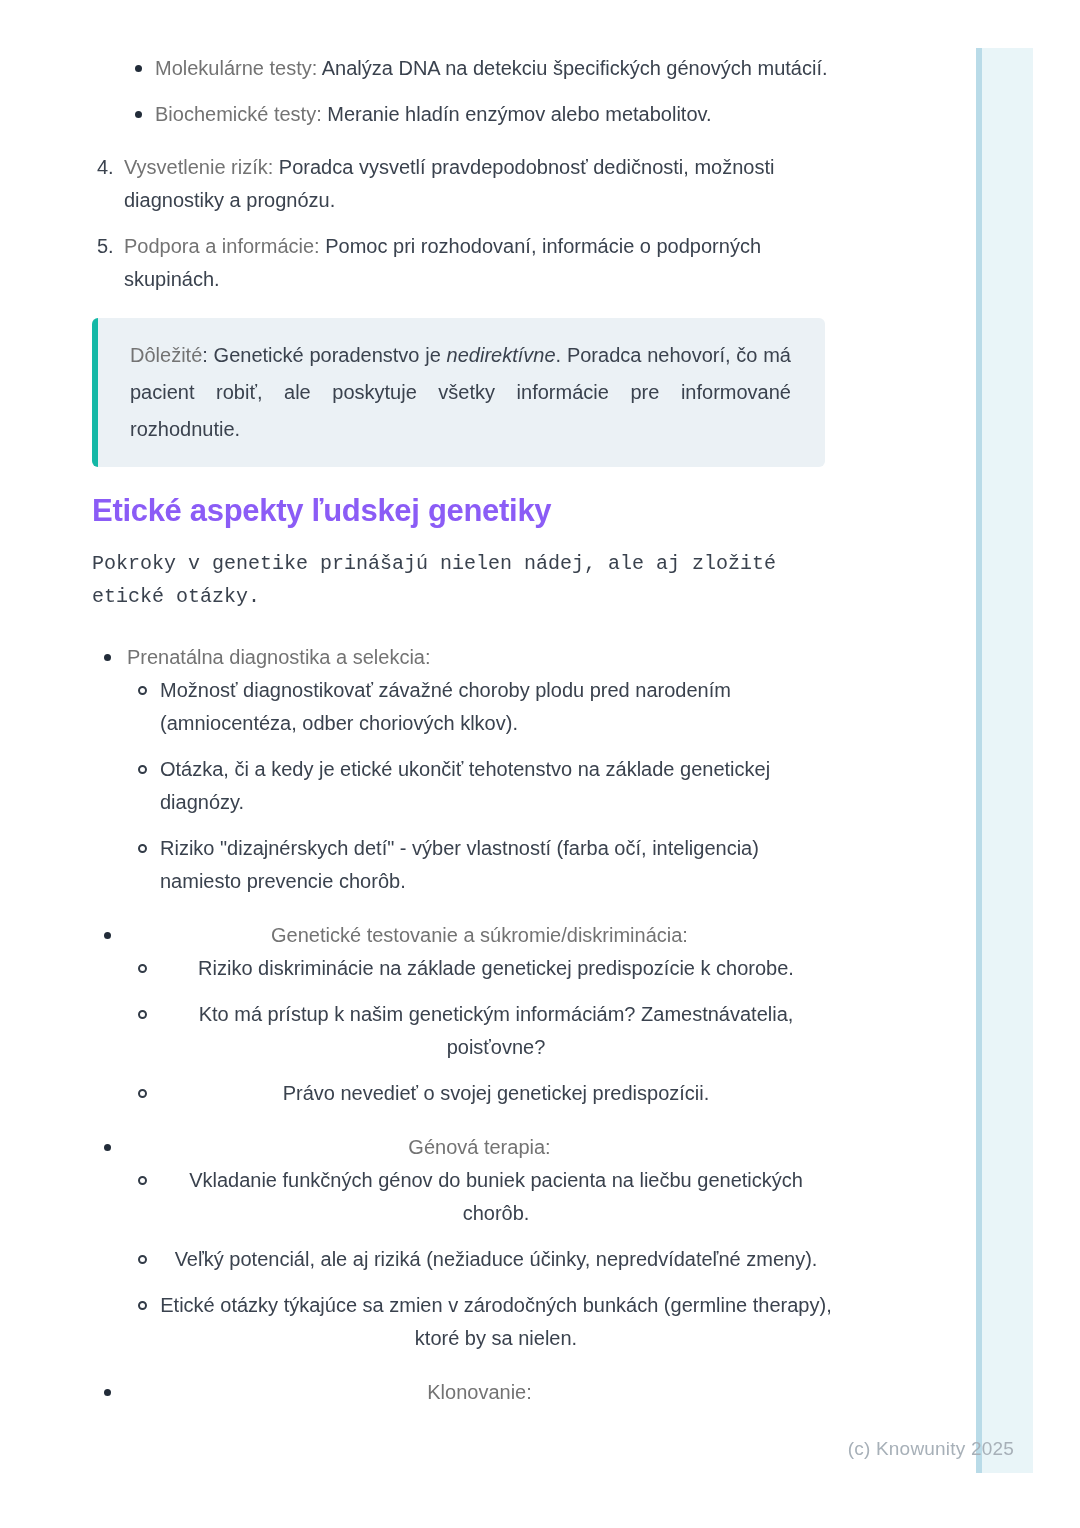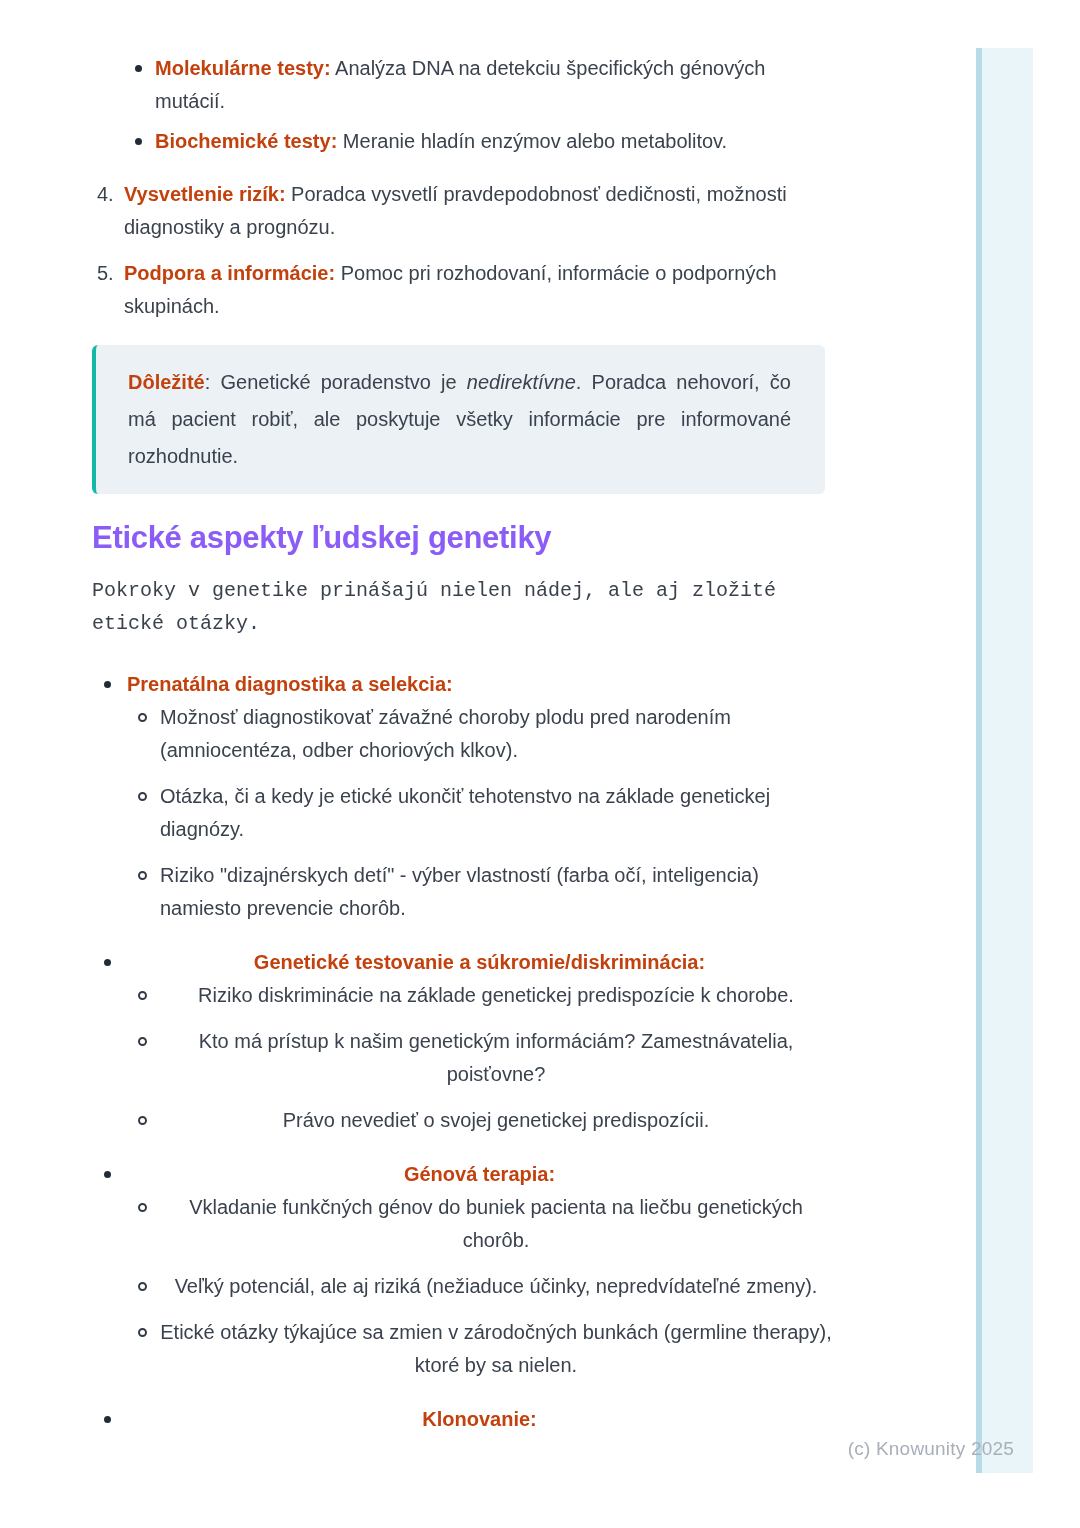--- a/index.html
+++ b/index.html
@@ -22,29 +22,29 @@
   }
   .page {
     position: absolute;
     left: 92px; top: 0;
     width: 740px;
     padding-top: 52px;
     font-size: 20px;
     line-height: 33px;
     z-index: 2;
   }
-  strong, .num { color: #c2410c; font-weight: bold; }
+  strong, .num { color: #737373; font-weight: normal; }
   ul, ol { list-style: none; }
 
   
   .nested-bullets .nb-item {
     position: relative;
     padding-left: 63px;
   }
-  .nested-bullets .nb-item + .nb-item { margin-top: 7px; }
+  .nested-bullets .nb-item + .nb-item { margin-top: 13px; }
   .dot {
     position: absolute;
     left: 43px; top: 13px;
     width: 7px; height: 7px;
     border-radius: 50%;
     background: #222c39;
   }
   
   .numbered { margin-top: 20px; }
   .numbered li {
@@ -52,21 +52,21 @@
     padding-left: 32px;
   }
   .numbered li + li { margin-top: 13px; }
   .num { position: absolute; left: 5px; top: 0; font-weight: normal; color: #3a424e; }
 
   
   .callout {
     margin-top: 22px;
     width: 733px;
     background: #ebf1f5;
-    border-left: 4px solid #14b8a6;
+    border-left: 6px solid #14b8a6;
     border-radius: 6px;
     padding: 19px 34px 19px 32px;
   }
   .callout p {
     line-height: 37px;
     text-align: justify;
   }
   .callout em { font-style: italic; }
 
   

